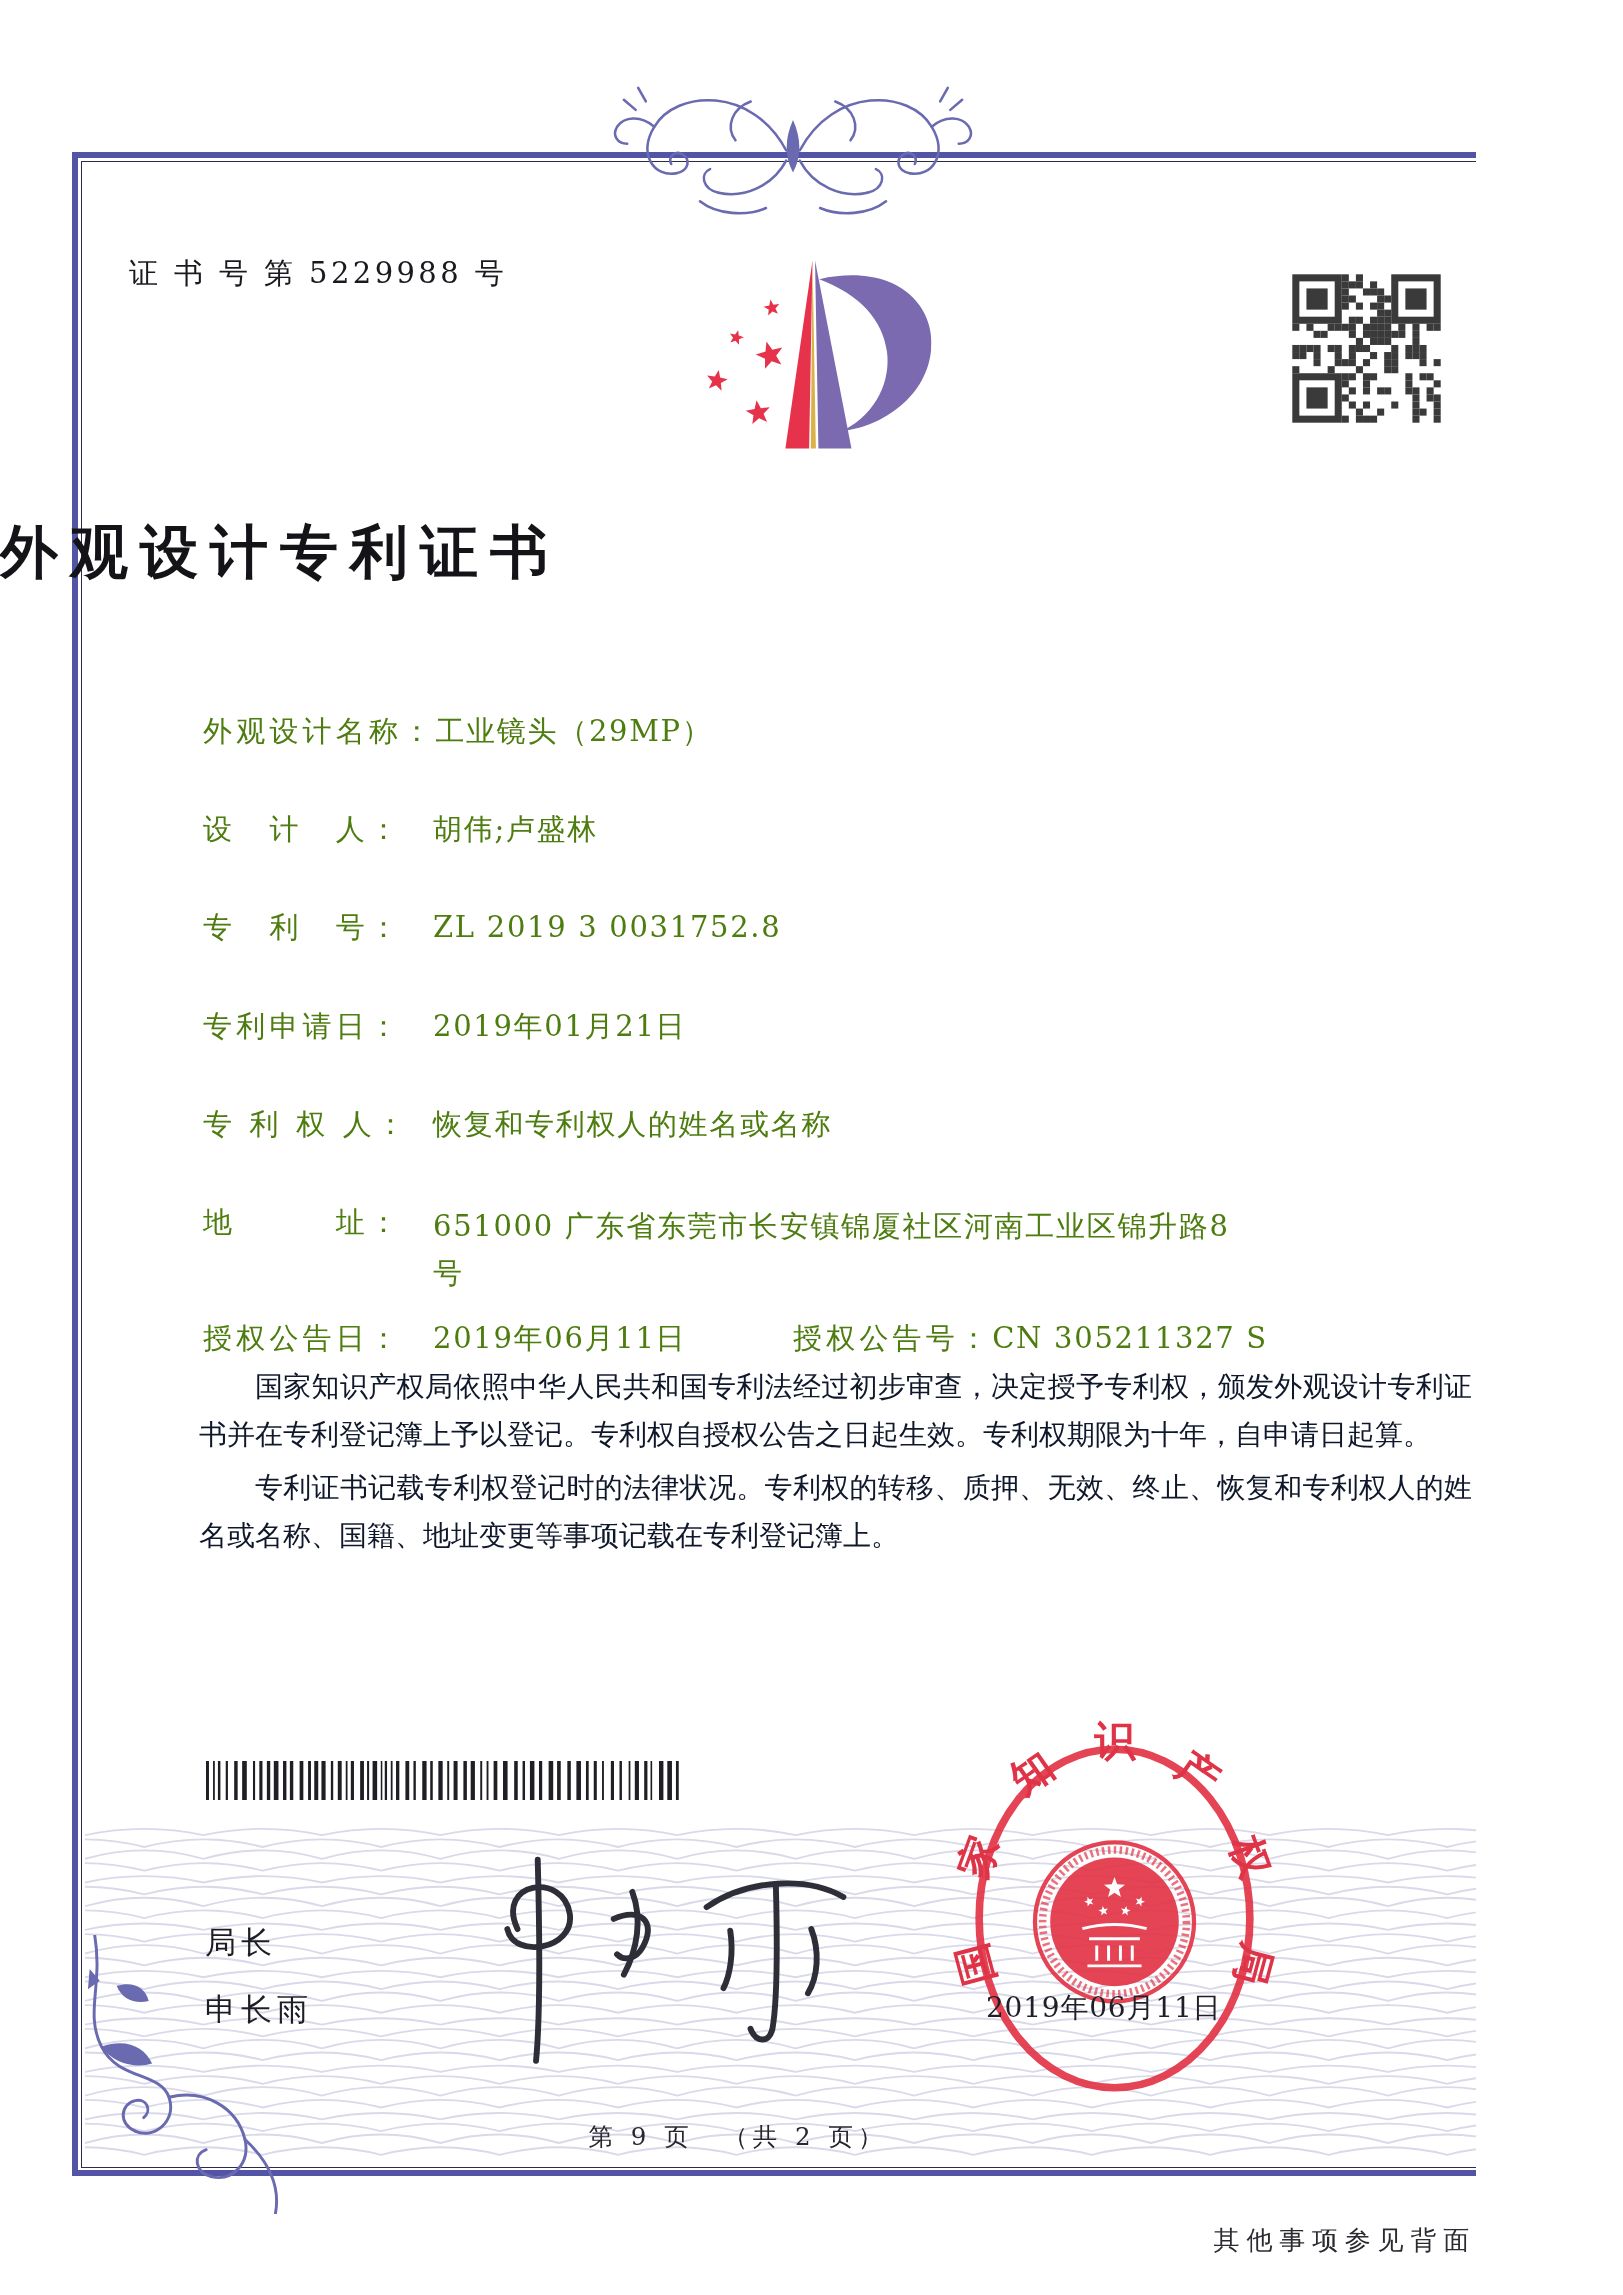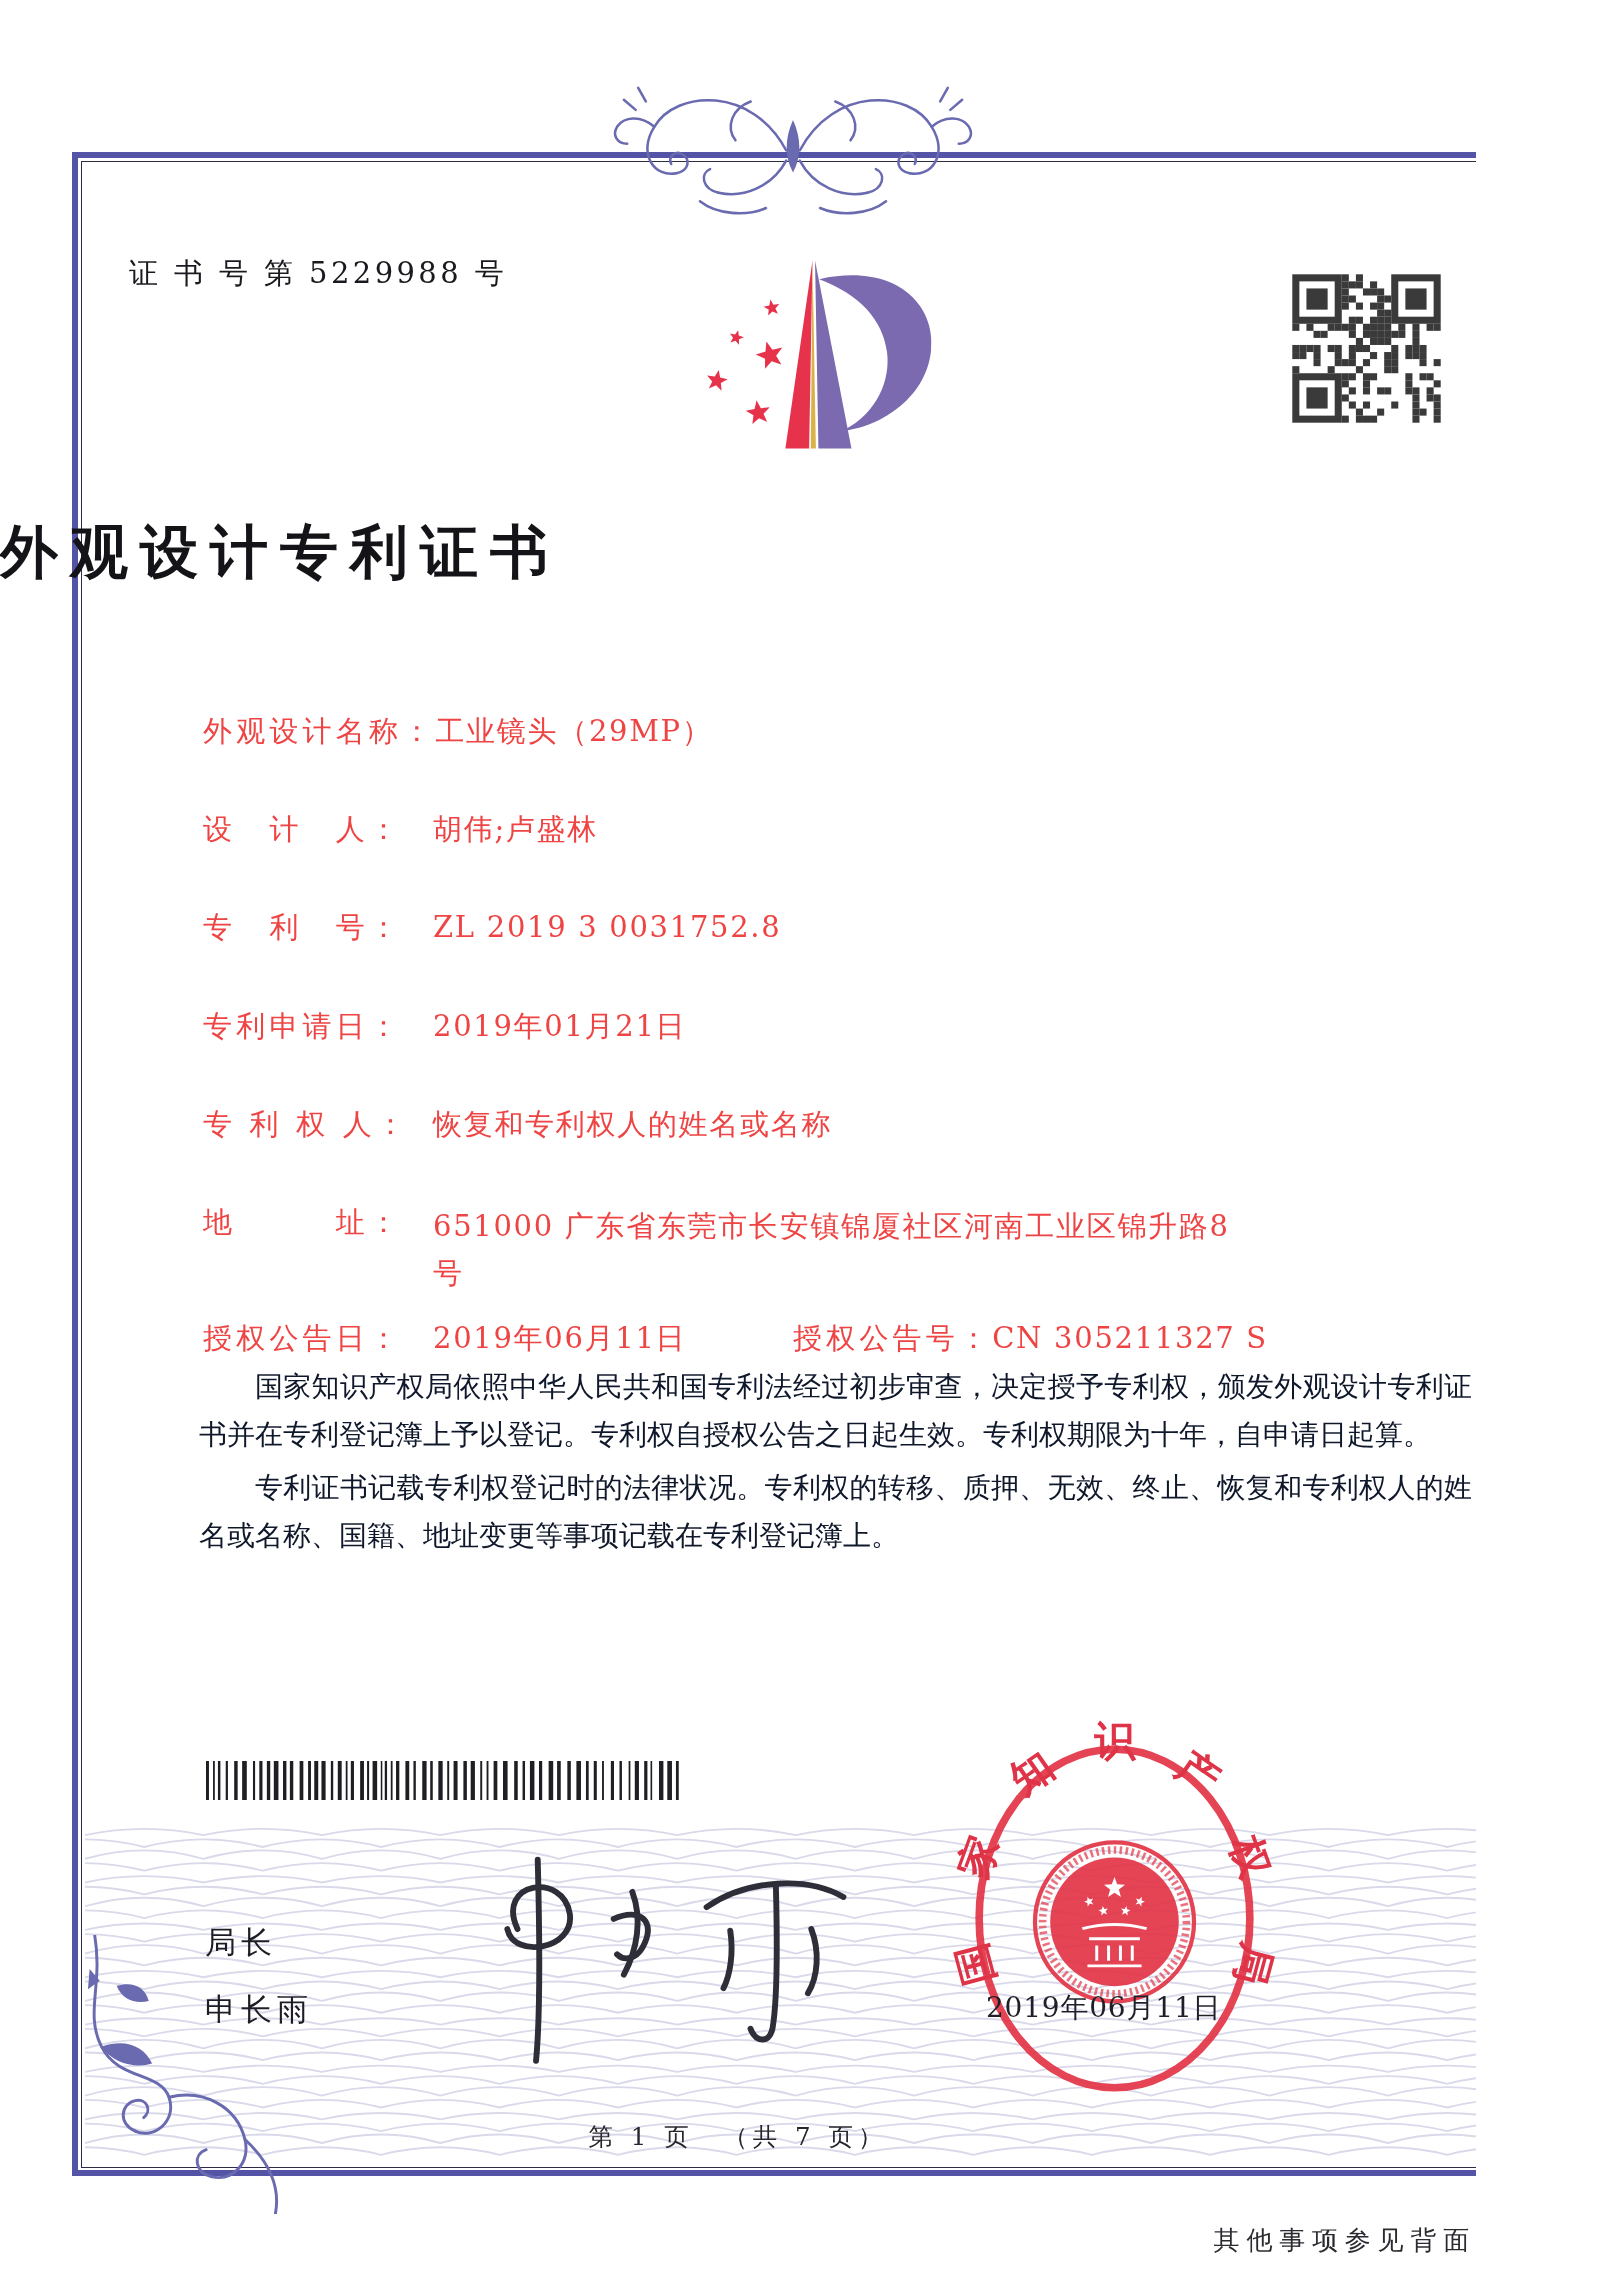--- a/index.html
+++ b/index.html
@@ -17,21 +17,21 @@
   .ornament-corner{position:absolute;left:66px;top:1935px;width:228px;height:279px;z-index:2;}
 
   
   .cert-no{position:absolute;left:129px;top:254px;font-size:29px;letter-spacing:3.4px;color:#19191f;z-index:3;}
   .logo{position:absolute;left:677px;top:252px;width:271px;height:205px;z-index:3;}
   .qr{position:absolute;left:1287px;top:269px;width:159px;height:159px;z-index:3;}
   .title{position:absolute;left:0;top:514px;width:100%;text-align:left;font-size:58px;
          font-weight:bold;letter-spacing:12px;color:#141418;z-index:3;}
 
   
-  .field{position:absolute;left:203px;font-size:29px;color:#ef4444;z-index:3;white-space:nowrap;}
+  .field{position:absolute;left:203px;font-size:29px;color:#4d7c0f;z-index:3;white-space:nowrap;}
   .f-label{display:inline-block;min-width:230px;letter-spacing:4.2px;}
   .f-value{letter-spacing:1.7px;}
   .f-value.pre{white-space:pre-wrap;display:inline-block;vertical-align:top;max-width:1007px;line-height:47px;}
   .row1{top:712px;} .row2{top:810px;} .row3{top:908px;} .row4{top:1007px;}
   .row5{top:1105px;} .row6{top:1203px;} .row7{top:1319px;}
   .grant-no{position:absolute;left:590px;top:0;white-space:nowrap;}
   .grant-no .f-label{min-width:195px;}
 
   
   .body-text{position:absolute;left:199px;top:1363px;width:1273px;font-size:28px;line-height:48px;
@@ -425,17 +425,17 @@
   </svg>
   <span class="seal-char" style="left:976px;top:1964px;transform:translate(-50%,-50%) rotate(-105deg);">国</span>
   <span class="seal-char" style="left:979px;top:1857px;transform:translate(-50%,-50%) rotate(-70deg);">家</span>
   <span class="seal-char" style="left:1032px;top:1773px;transform:translate(-50%,-50%) rotate(-35deg);">知</span>
   <span class="seal-char" style="left:1115px;top:1741px;transform:translate(-50%,-50%);">识</span>
   <span class="seal-char" style="left:1198px;top:1773px;transform:translate(-50%,-50%) rotate(35deg);">产</span>
   <span class="seal-char" style="left:1250px;top:1857px;transform:translate(-50%,-50%) rotate(70deg);">权</span>
   <span class="seal-char" style="left:1253px;top:1964px;transform:translate(-50%,-50%) rotate(105deg);">局</span>
   <div class="seal-date">2019年06月11日</div>
 
-  <div class="page-no">第 1 页　（共 7 页）</div>
+  <div class="page-no">第 9 页　（共 2 页）</div>
   <div class="back-note">其他事项参见背面</div>
 
 </div>
 
 
 </body></html>

